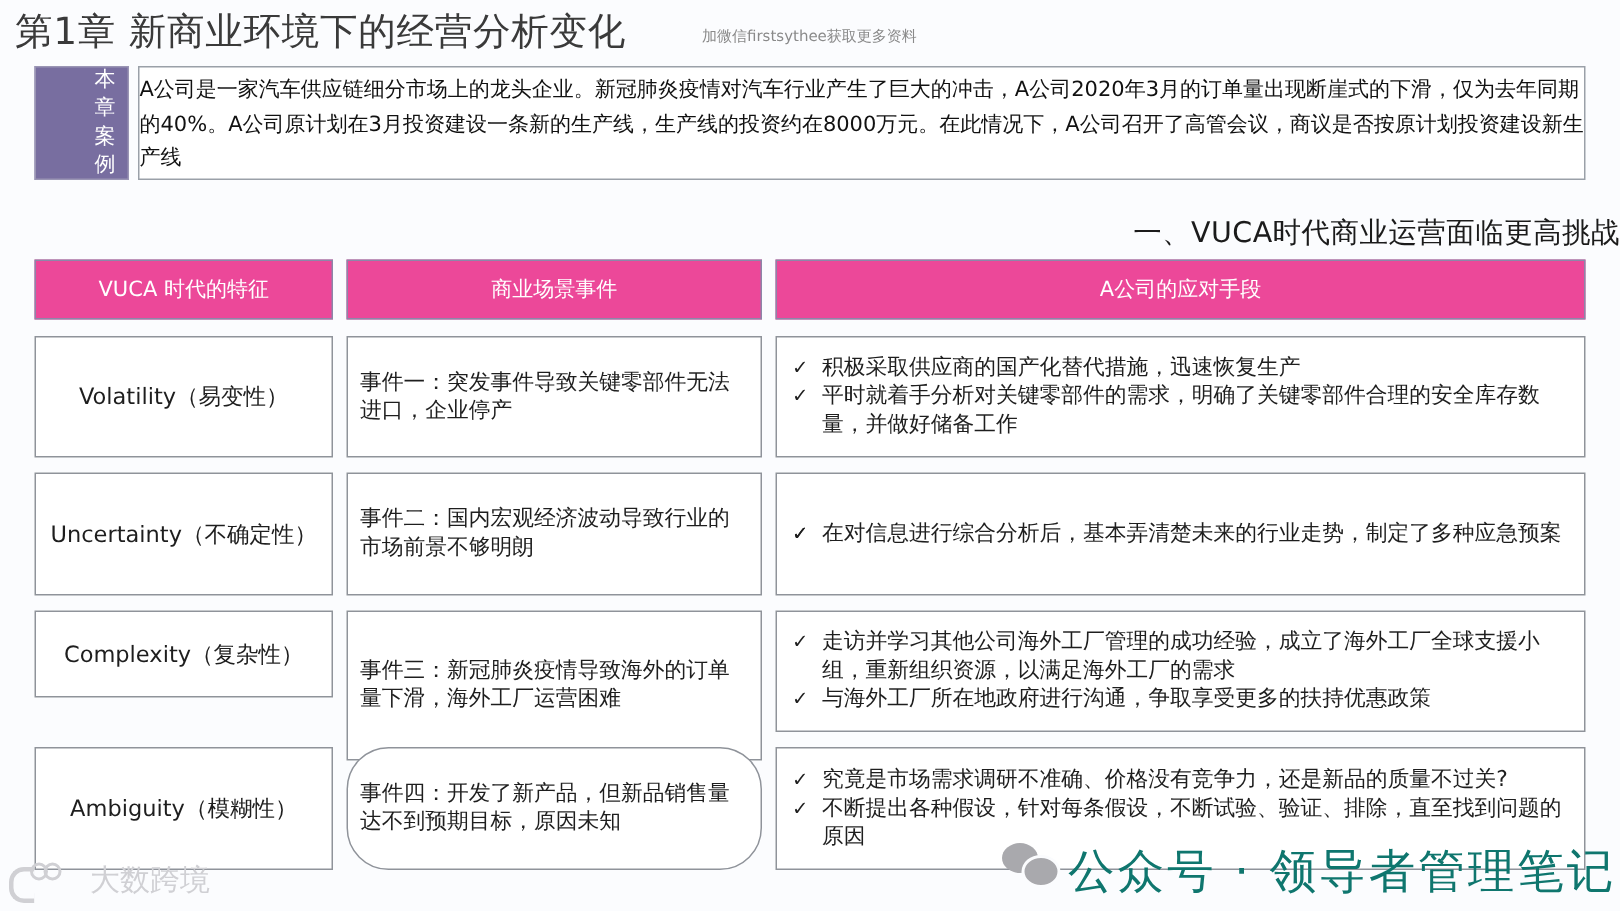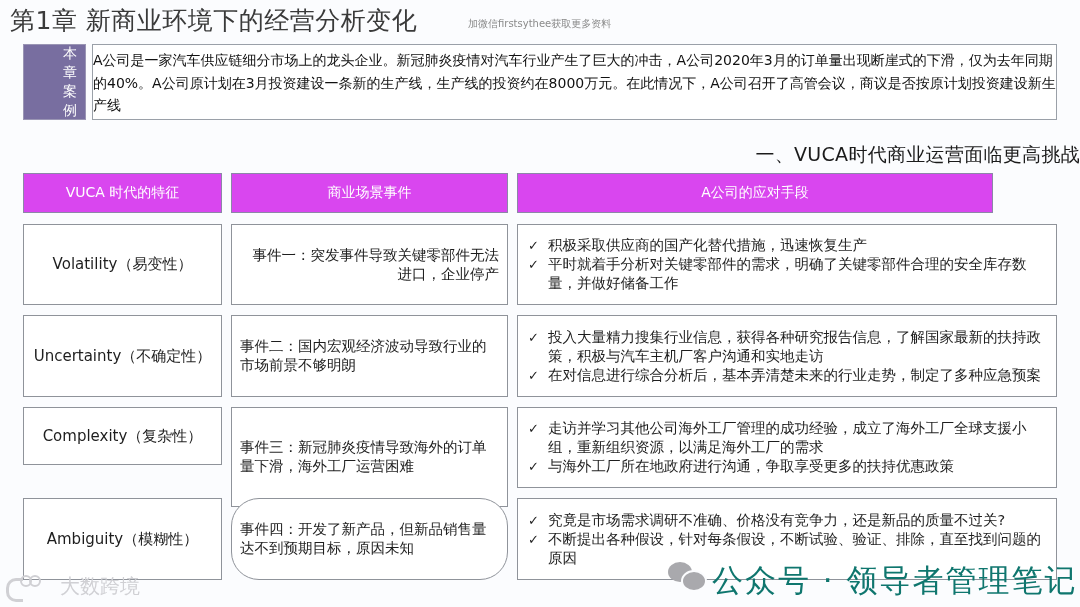--- a/index.html
+++ b/index.html
@@ -27,21 +27,21 @@
   #case-text {
     left: 92px; top: 44px; width: 965px; height: 76px; box-sizing: border-box;
     background: #ffffff; border: 1px solid #9aa0a8;
     padding: 4px 0; font-size: 14px; line-height: 22.5px; color: #111;
   }
   #section-title {
     left: 0; width: 1080px; top: 142px; text-align: right;
     font-size: 19px; color: #1b1b1b; letter-spacing: 0.3px;
   }
   .hdr {
-    top: 173px; height: 40px; background: #d946ef; color: #ffffff;
+    top: 173px; height: 40px; background: #ec4899; color: #ffffff;
     display: flex; align-items: center; justify-content: center;
     font-size: 14px; box-sizing: border-box; border: 1px solid #8c86a8;
   }
   .cell {
     background: #ffffff; border: 1.5px solid #8f939a; box-sizing: border-box;
     display: flex; align-items: center;
   }
   .c1 { left: 23px; width: 199px; justify-content: center; font-size: 15px; }
   .c2 { left: 231px; width: 277px; padding: 0 8px; font-size: 14.5px; line-height: 19px; }
   .c3 { left: 517px; width: 540px; padding: 0 8px 0 8px; font-size: 14.5px; line-height: 19px; }
@@ -73,36 +73,36 @@
 <div id="case-label" class="abs">
   <span>本章</span>
   <span>案例</span>
 </div>
 <div id="case-text" class="abs">A公司是一家汽车供应链细分市场上的龙头企业。新冠肺炎疫情对汽车行业产生了巨大的冲击，A公司2020年3月的订单量出现断崖式的下滑，仅为去年同期的40%。A公司原计划在3月投资建设一条新的生产线，生产线的投资约在8000万元。在此情况下，A公司召开了高管会议，商议是否按原计划投资建设新生产线</div>
 
 <div id="section-title" class="abs">一、VUCA时代商业运营面临更高挑战</div>
 
 <div class="abs hdr" style="left:23px;width:199px;">VUCA 时代的特征</div>
 <div class="abs hdr" style="left:231px;width:277px;">商业场景事件</div>
-<div class="abs hdr" style="left:517px;width:476px;">A公司的应对手段</div>
+<div class="abs hdr" style="left:517px;width:540px;">A公司的应对手段</div>
 
 <div class="abs cell c1" style="top:224px;height:81px;">Volatility（易变性）</div>
-<div class="abs cell c2" style="top:224px;height:81px;text-align:right;">事件一：突发事件导致关键零部件无法进口，企业停产</div>
+<div class="abs cell c2" style="top:224px;height:81px;">事件一：突发事件导致关键零部件无法进口，企业停产</div>
 <div class="abs cell c3" style="top:224px;height:81px;">
   <ul>
     <li><span class="chk">✓</span><span>积极采取供应商的国产化替代措施，迅速恢复生产</span></li>
     <li><span class="chk">✓</span><span>平时就着手分析对关键零部件的需求，明确了关键零部件合理的安全库存数量，并做好储备工作</span></li>
   </ul>
 </div>
 
 <div class="abs cell c1" style="top:315px;height:82px;">Uncertainty（不确定性）</div>
 <div class="abs cell c2" style="top:315px;height:82px;">事件二：国内宏观经济波动导致行业的市场前景不够明朗</div>
 <div class="abs cell c3" style="top:315px;height:82px;">
   <ul>
-    <li><span class="chk">✓</span><span>投入大量精力搜集行业信息，获得各种研究报告信息，了解国家最新的扶持政策，积极与汽车主机厂客户沟通和实地走访</span></li>
+    <li><span class="chk">✓</span></li>
     <li><span class="chk">✓</span><span>在对信息进行综合分析后，基本弄清楚未来的行业走势，制定了多种应急预案</span></li>
   </ul>
 </div>
 
 <div class="abs cell c1" style="top:407px;height:58px;">Complexity（复杂性）</div>
 <div class="abs cell c2" style="top:407px;height:100px;">事件三：新冠肺炎疫情导致海外的订单量下滑，海外工厂运营困难</div>
 <div class="abs cell c3" style="top:407px;height:81px;">
   <ul>
     <li><span class="chk">✓</span><span>走访并学习其他公司海外工厂管理的成功经验，成立了海外工厂全球支援小组，重新组织资源，以满足海外工厂的需求</span></li>
     <li><span class="chk">✓</span><span>与海外工厂所在地政府进行沟通，争取享受更多的扶持优惠政策</span></li>

